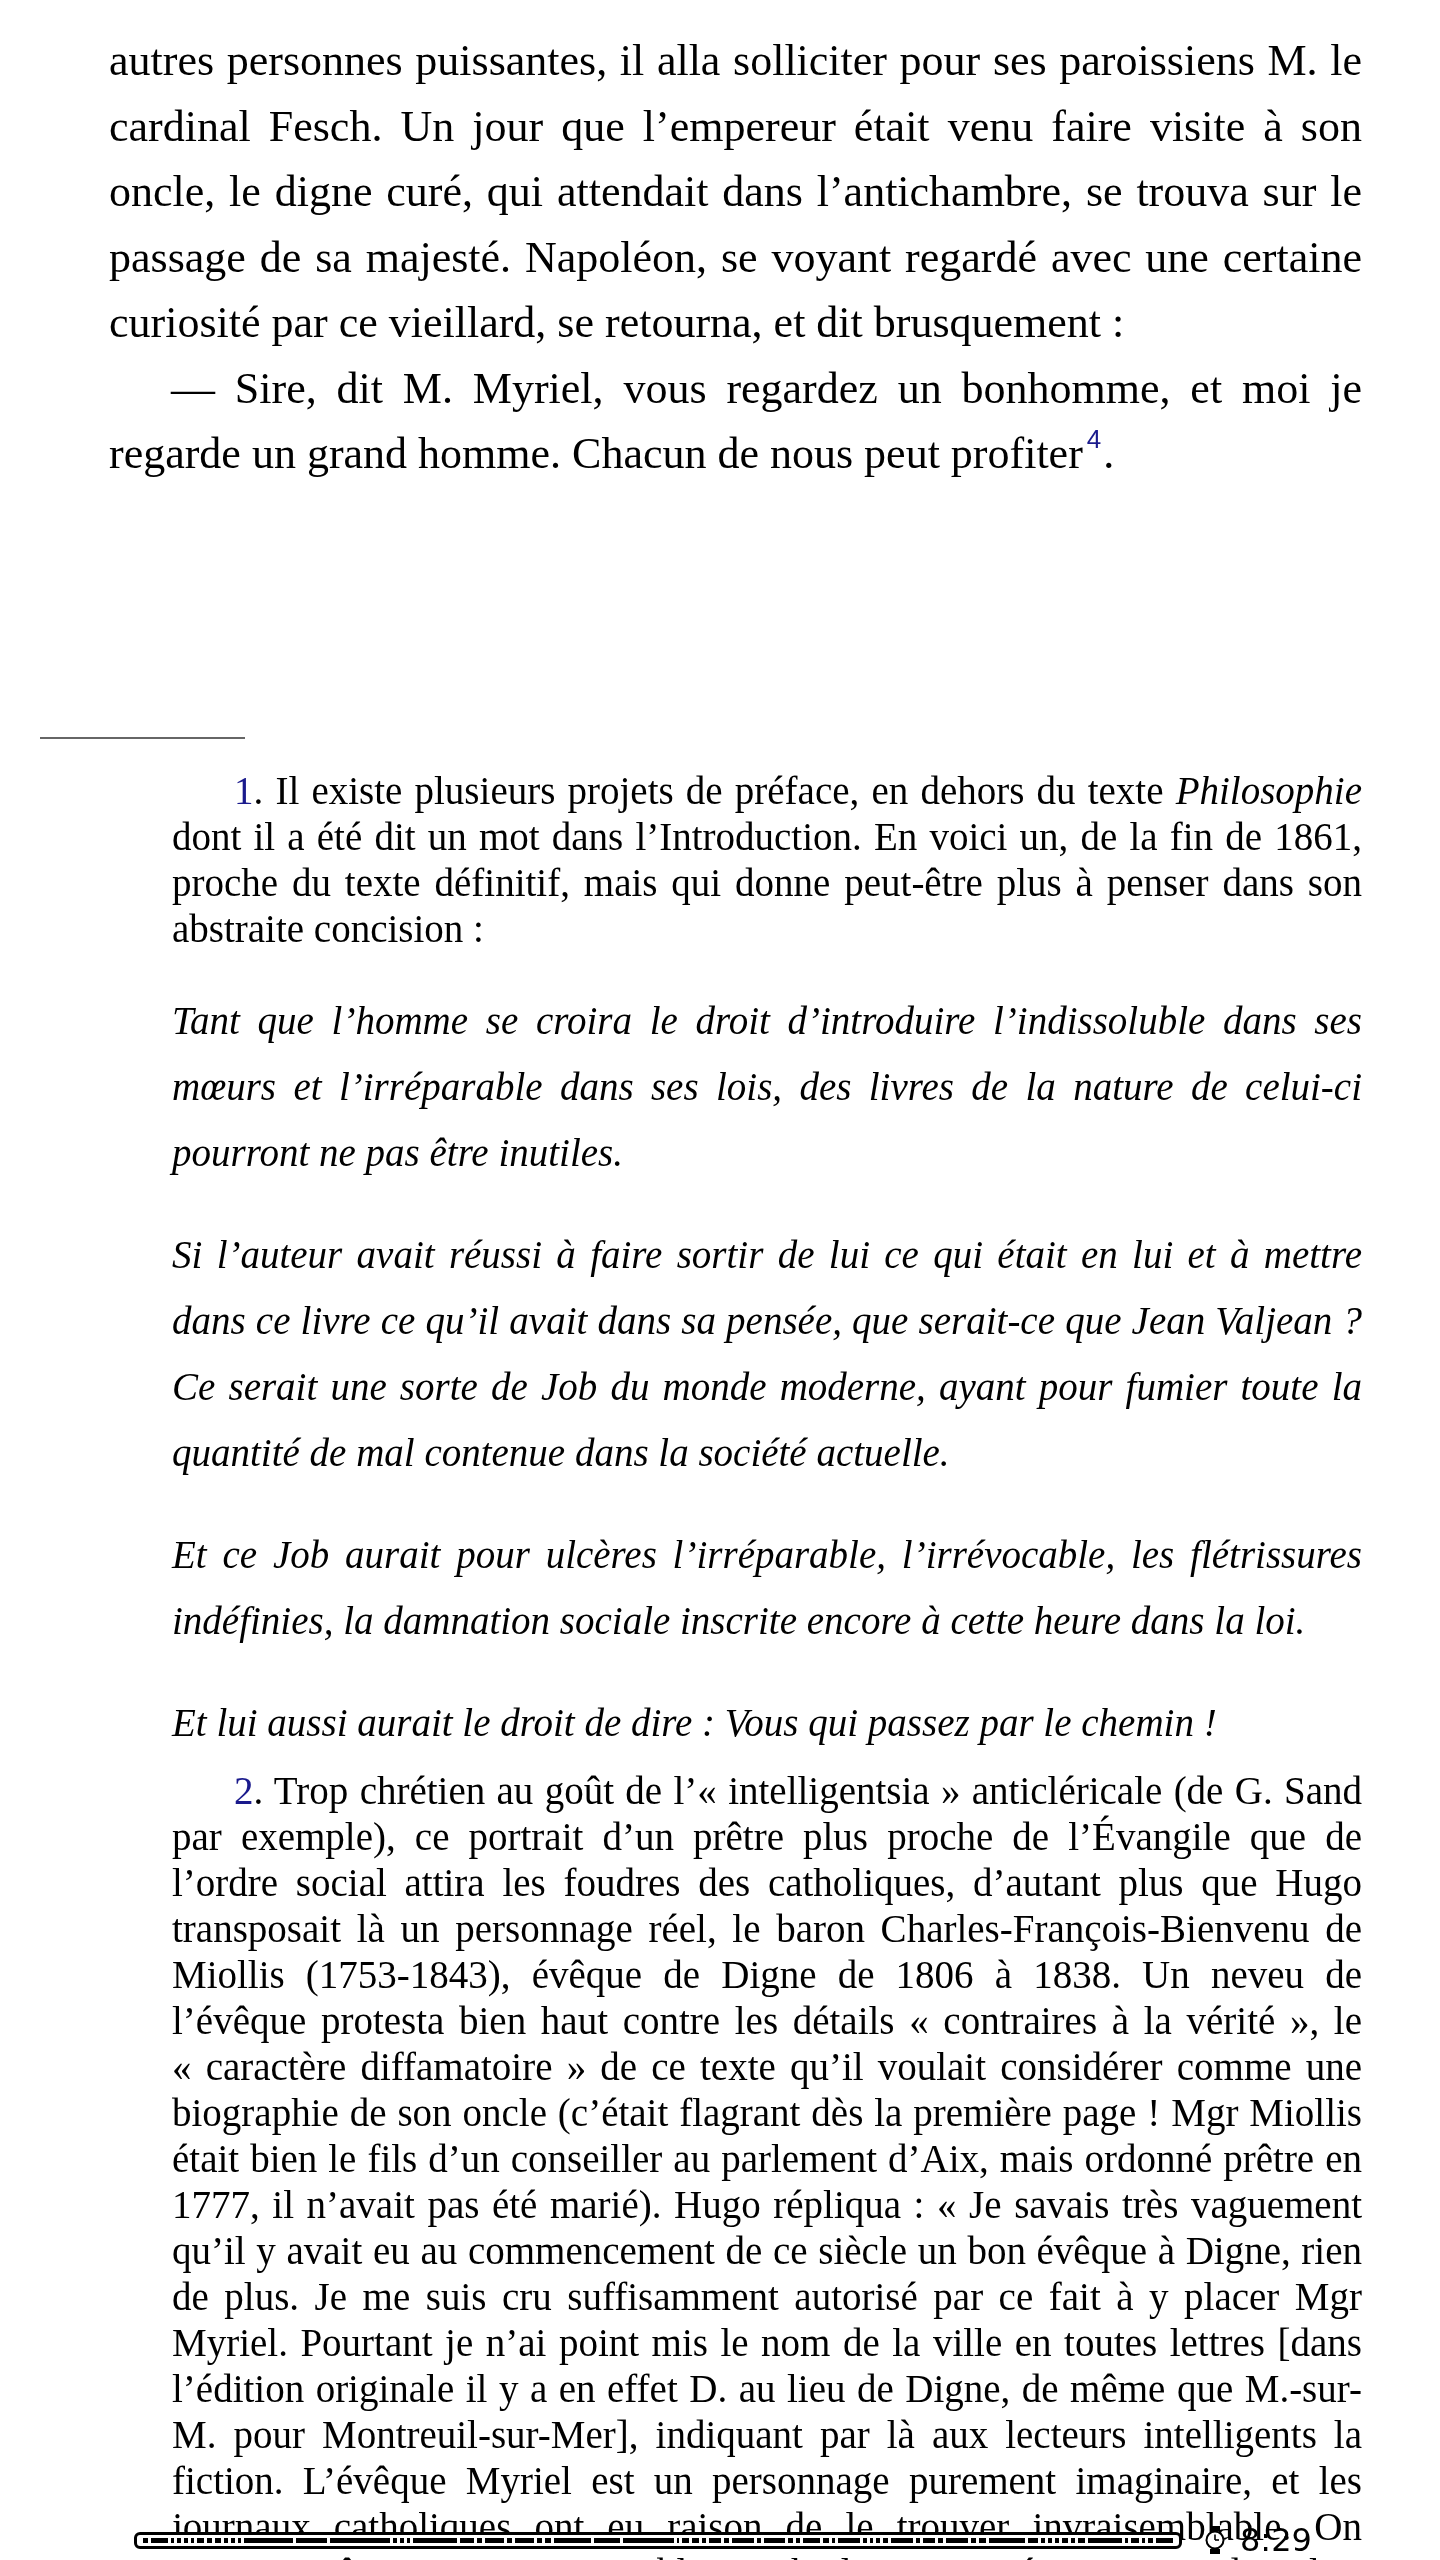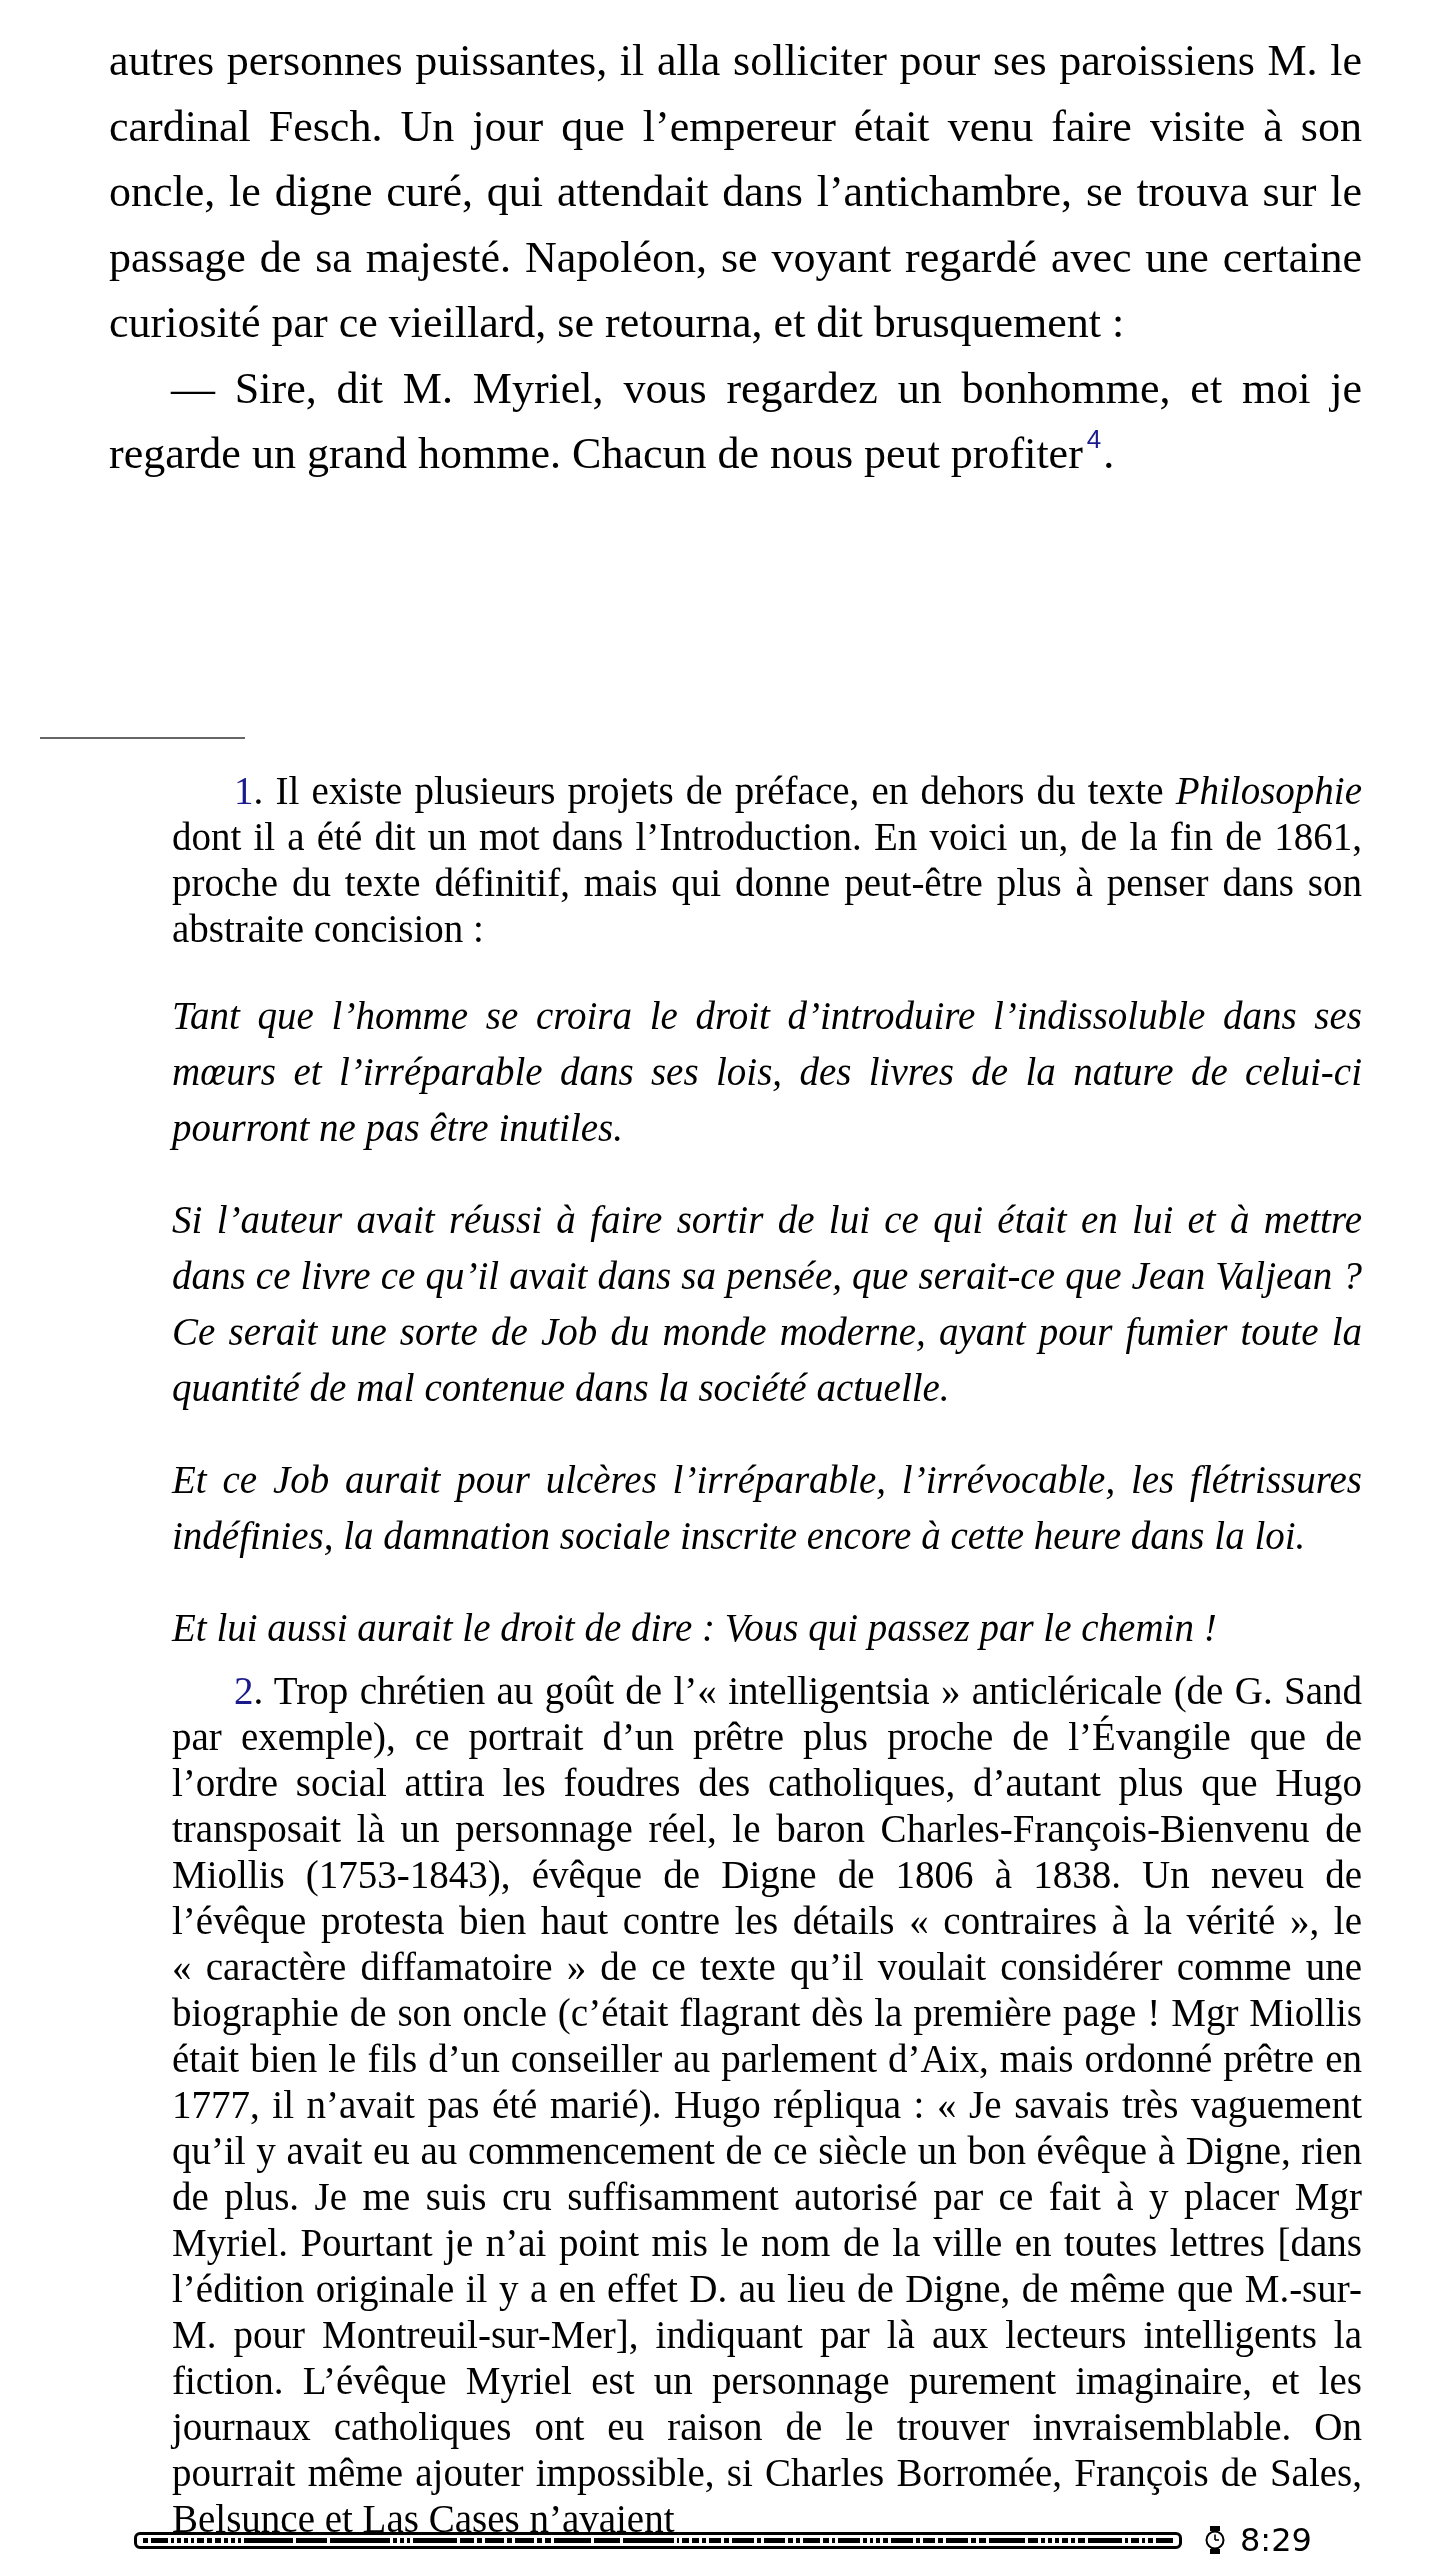--- a/index.html
+++ b/index.html
@@ -49,21 +49,21 @@
       position: absolute;
       left: 156px; top: 768px;
       width: 1190px;
       font-size: 39px;
       line-height: 46px;
       text-align: justify;
     }
     .fn { margin: 0; }
     .fn-first { text-indent: 62px; }
     .fn-num { color: #1a1a8c; }
-    .fn p.it { font-style: italic; line-height: 56px; margin-top: 36px; }
+    .fn p.it { font-style: italic; line-height: 66px; margin-top: 36px; }
     .fn p.rm { line-height: 46px; }
     .fn p { margin-bottom: 3px; }
     .fn-2 { margin-top: 12px; }
     .status-bar {
       position: absolute;
       left: 0; top: 2520px;
       width: 1440px; height: 40px;
     }
     .progress {
       position: absolute;

